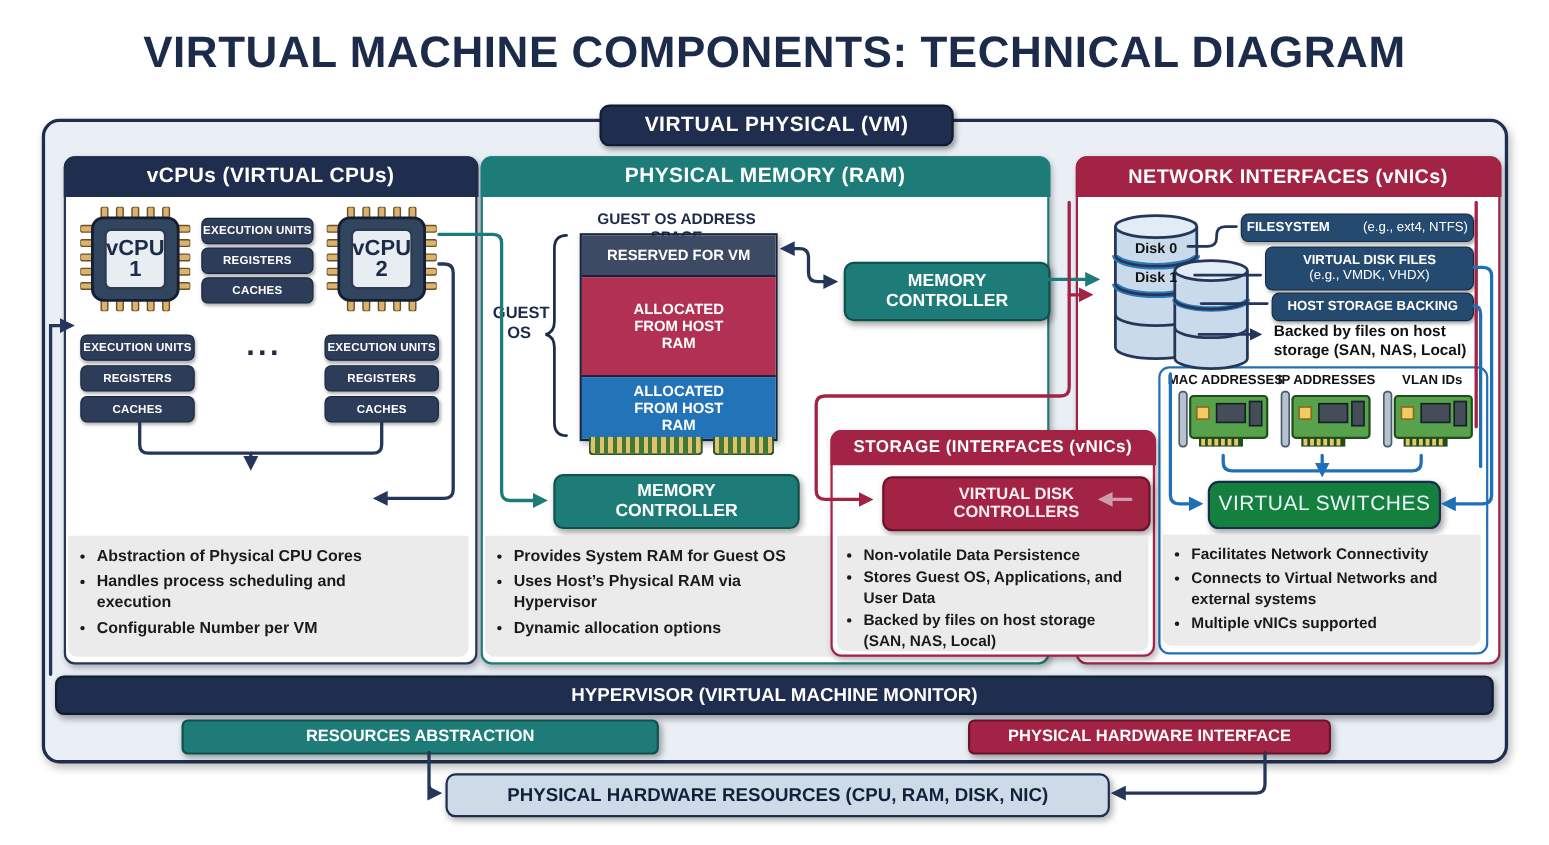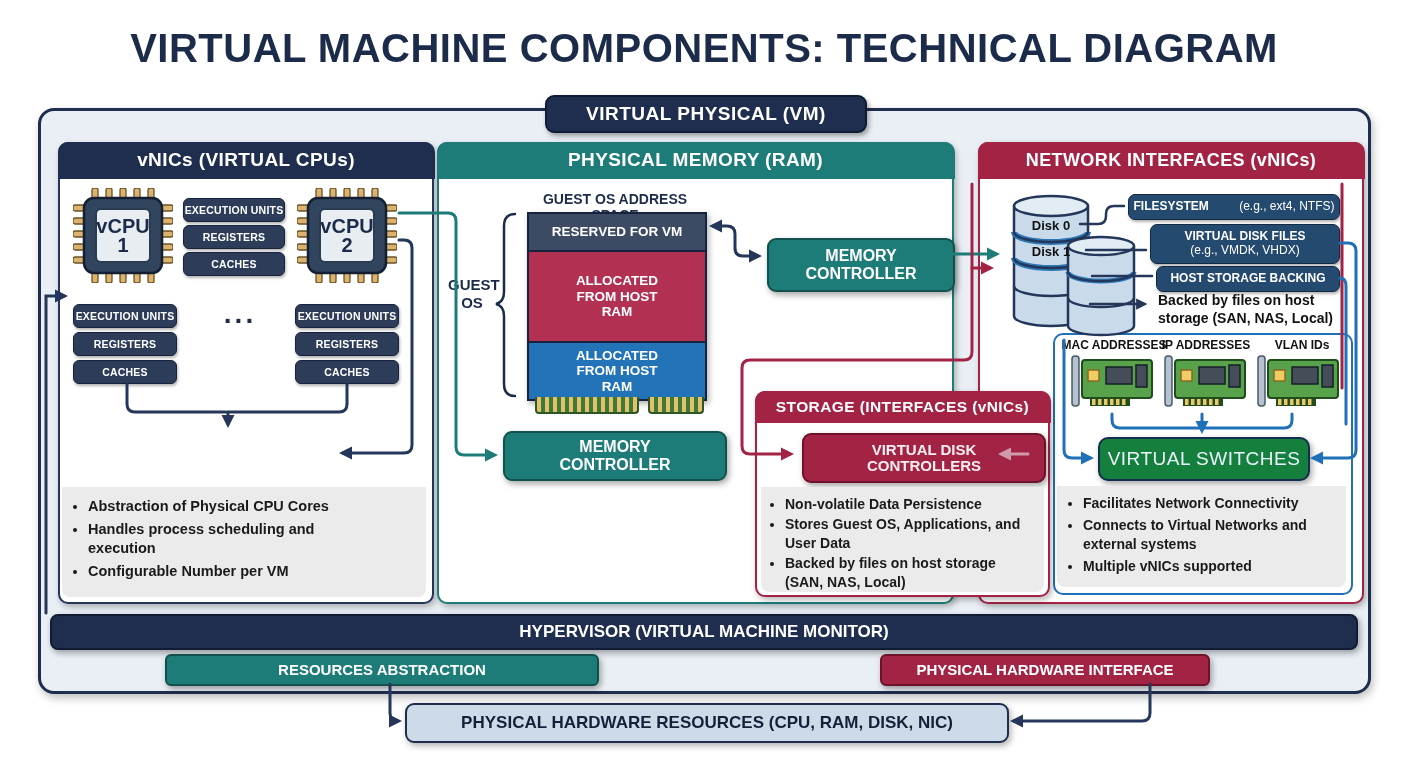--- a/index.html
+++ b/index.html
@@ -49,21 +49,21 @@
 </head>
 <body>
 
 <div class="stage">
 
   <div class="abs title">VIRTUAL MACHINE COMPONENTS: TECHNICAL DIAGRAM</div>
   <div class="abs vm-badge">VIRTUAL PHYSICAL (VM)</div>
   <div class="abs container"></div>
 
   <div class="abs panel" style="left:58px;top:142px;width:372px;height:458px;border:2.5px solid #24365a;">
-    <div class="panel-hdr" style="background:#1f2d4e;">vNICs (VIRTUAL CPUs)</div>
+    <div class="panel-hdr" style="background:#1f2d4e;">vCPUs (VIRTUAL CPUs)</div>
   </div>
 
   <div class="abs" style="left:73px;top:188px;width:100px;height:95px;">
     <svg width="100" height="95" viewBox="0 0 100 95">
       <g fill="#dcb36e" stroke="#6b5126" stroke-width="1.3">
         <rect x="19" y="0" width="6" height="13" rx="2"></rect>
           <rect x="33" y="0" width="6" height="13" rx="2"></rect>
           <rect x="47" y="0" width="6" height="13" rx="2"></rect>
           <rect x="61" y="0" width="6" height="13" rx="2"></rect>
           <rect x="75" y="0" width="6" height="13" rx="2"></rect>
@@ -164,20 +164,27 @@
   <div class="abs" style="left:648px;top:397px;width:52px;height:15px;background:repeating-linear-gradient(90deg,#e3c06b 0 4px,#3e7a36 4px 8px);border:2px solid #2c5a26;border-top:none;border-radius:0 0 4px 4px;"></div>
 
   <div class="abs" style="left:448px;top:276px;width:48px;text-align:center;font-weight:800;font-size:15px;color:#1c2b4a;line-height:1.2;">
     <span style="display:block;">GUEST</span>
     <span style="display:block;">OS</span>
   </div>
 
   <div class="tealbox" style="left:767px;top:238px;width:156px;height:50px;font-size:16px;padding:0 14px;">MEMORY CONTROLLER</div>
   <div class="tealbox" style="left:503px;top:431px;width:176px;height:46px;font-size:16px;padding:0 22px;">MEMORY CONTROLLER</div>
 
+  <div class="gray" style="left:441px;top:487px;width:505px;height:110px;">
+    <ul style="max-width:310px;">
+      <li>Provides System RAM for Guest OS</li>
+      <li style="max-width:245px;">Uses Host’s Physical RAM via Hypervisor</li>
+      <li>Dynamic allocation options</li>
+    </ul>
+  </div>
 
   <div class="abs panel" style="left:978px;top:142px;width:382px;height:458px;border:2.5px solid #a32345;">
     <div class="panel-hdr" style="background:#a32345;font-size:18px;">NETWORK INTERFACES (vNICs)</div>
   </div>
 
   <div class="abs" style="left:1053px;top:333px;width:296px;height:258px;background:#fff;border:2.5px solid #2070b8;border-radius:10px;"></div>
 
   <div class="abs" style="left:1006px;top:188px;width:136px;height:152px;">
     <svg width="136" height="152" viewBox="0 0 136 152">
       <g stroke="#24365a" stroke-width="2.5">

